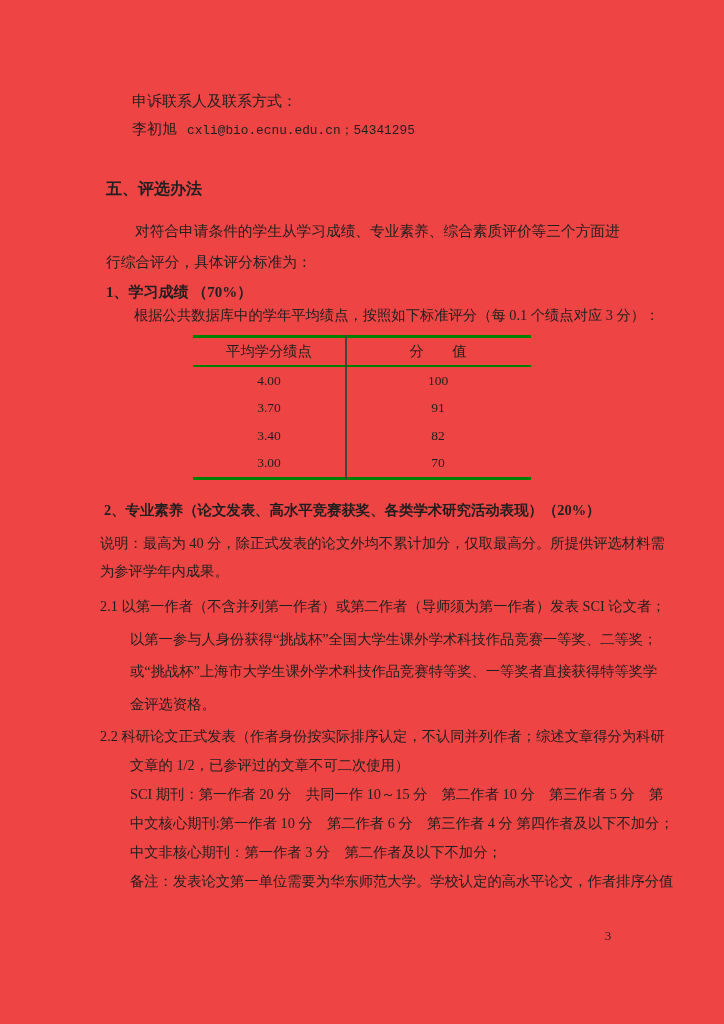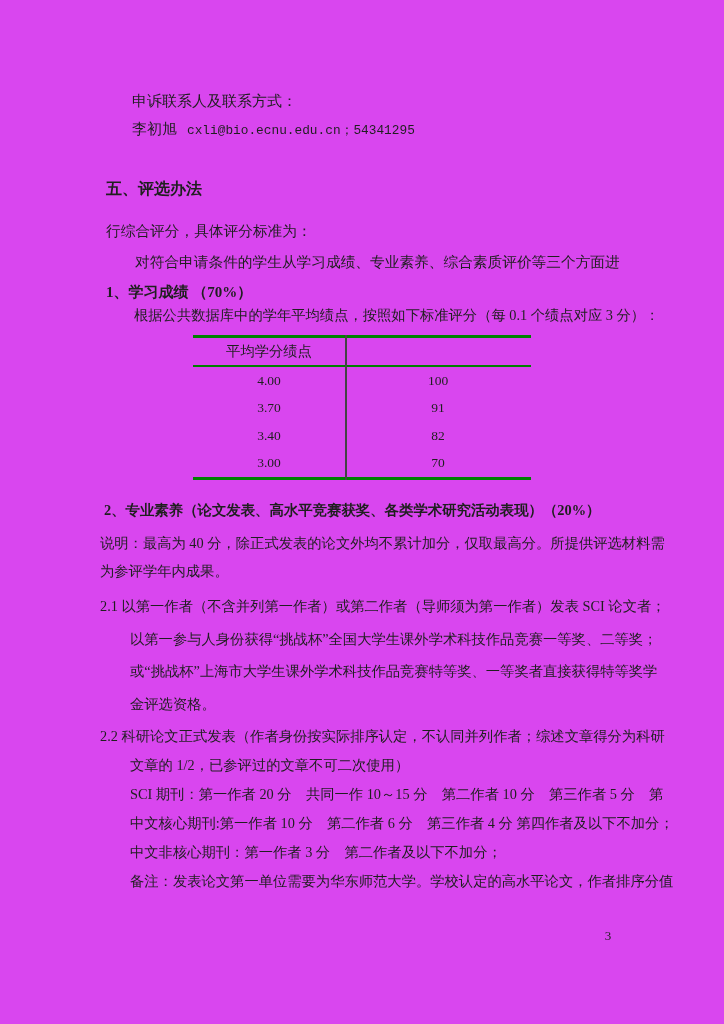--- a/index.html
+++ b/index.html
@@ -1,21 +1,21 @@
 <!DOCTYPE html>
 <html style="--rule: #008000; --divider: #444444;"><head>
 <meta charset="utf-8">
 <style>
   * { margin:0; padding:0; box-sizing:border-box; }
   html,body { background:#e8e8e8; }
   .page {
     position:relative;
     width:724px; height:1024px;
     margin:0 auto;
-    background:#d946ef;
+    background:#ef4444;
     color:#1f1f1f;
     font-family:"Liberation Serif","DejaVu Serif",serif;
     overflow:hidden;
   }
   .abs { position:absolute; }
   .line { white-space:nowrap; }
 
   
   .contact { left:132px; top:87px; font-size:15px; line-height:28px; }
   .contact .mono {
@@ -64,31 +64,32 @@
 <div class="page">
 
   <div class="abs contact">
     <div class="line">申诉联系人及联系方式：</div>
     <div class="line"><span class="cname">李初旭</span><span class="mono">cxli@bio.ecnu.edu.cn；54341295</span></div>
   </div>
 
   <div class="abs h-main">五、评选办法</div>
 
   <div class="abs intro">
+    <div class="line first">对符合申请条件的学生从学习成绩、专业素养、综合素质评价等三个方面进</div>
     <div class="line">行综合评分，具体评分标准为：</div>
-    <div class="line first">对符合申请条件的学生从学习成绩、专业素养、综合素质评价等三个方面进</div>
   </div>
 
   <div class="abs h-sub1">1、学习成绩 （70%）</div>
   <div class="abs gpadesc line">根据公共数据库中的学年平均绩点，按照如下标准评分（每 0.1 个绩点对应 3 分）：</div>
 
   <div class="abs gtable">
     <div class="g-toprule"></div>
     <div class="g-row g-head">
       <div class="g-c1">平均学分绩点</div>
+      <div class="g-c2">分　　值</div>
     </div>
     <div class="g-midrule"></div>
     <div class="g-body">
       <div class="g-row">
         <div class="g-c1">4.00</div>
         <div class="g-c2">100</div>
       </div>
       <div class="g-row">
         <div class="g-c1">3.70</div>
         <div class="g-c2">91</div>

